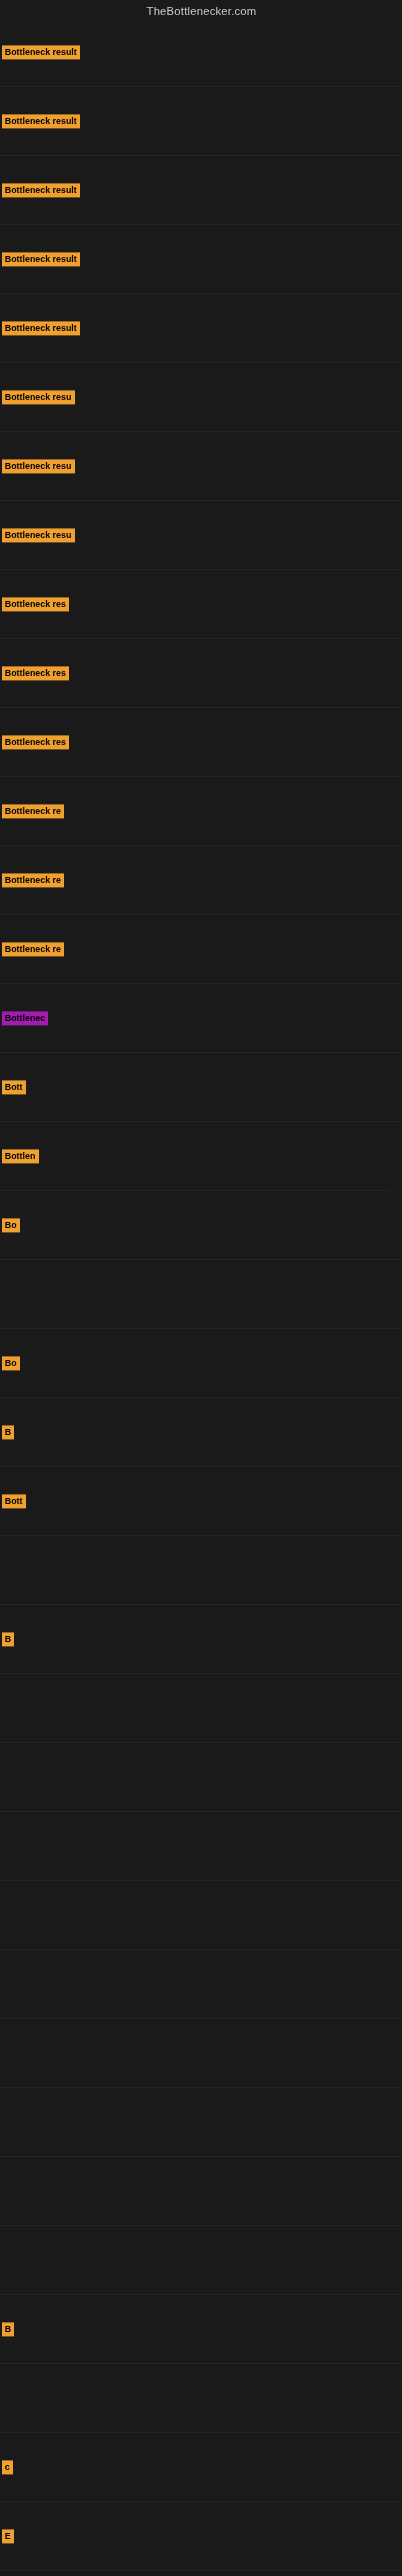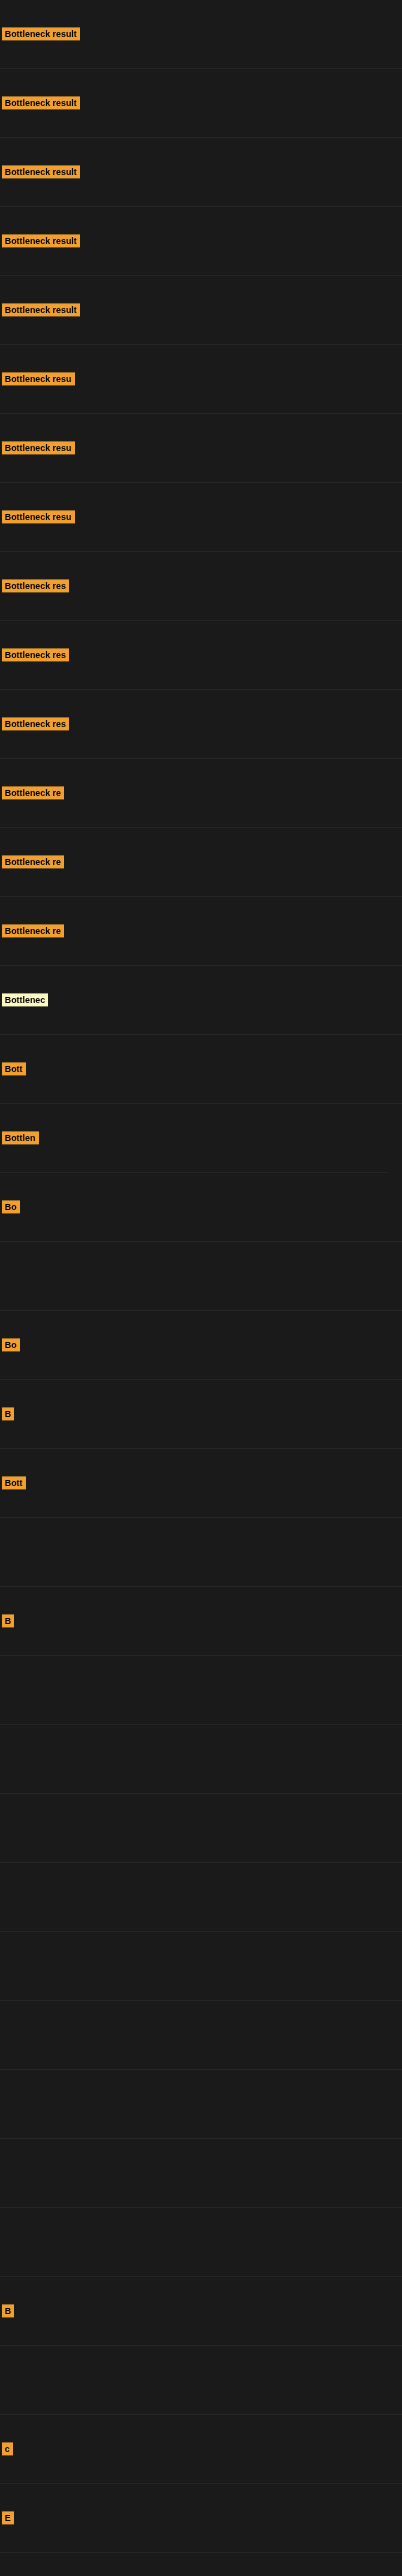--- a/index.html
+++ b/index.html
@@ -17,20 +17,21 @@
       overflow-x: hidden;
     }
 
     
   </style>
 </head>
 <body>
 
 <div style="width:403px; min-height:2576px; background:#1a1a1a; position:relative;">
 
+  <div style="text-align:center; color:#cccccc; font-size:11.3px; padding:4.8px 0 1.6px 0; letter-spacing:0.2px;">TheBottlenecker.com</div>
 
   <div style="position:relative; width:403px;text-align:right;">
 
   <div style="width: 403px; height: 69px; position: relative; border-bottom: 0.8px solid rgb(37, 37, 37);">
         <div style="position: absolute; left: 1.6px; top: 50%; transform: translateY(-50%); background-color: rgb(240, 160, 48); color: rgb(0, 0, 0); font-size: 8.9px; font-weight: bold; padding: 1.6px 3.2px; white-space: nowrap; z-index: 5; font-family: Arial, sans-serif;">Bottleneck result</div>
       </div>
       <div style="width: 403px; height: 69px; position: relative; border-bottom: 0.8px solid rgb(37, 37, 37);">
         <div style="position: absolute; left: 1.6px; top: 50%; transform: translateY(-50%); background-color: rgb(240, 160, 48); color: rgb(0, 0, 0); font-size: 8.9px; font-weight: bold; padding: 1.6px 3.2px; white-space: nowrap; z-index: 5; font-family: Arial, sans-serif;">Bottleneck result</div>
       </div>
       <div style="width: 403px; height: 69px; position: relative; border-bottom: 0.8px solid rgb(37, 37, 37);">
@@ -63,21 +64,21 @@
       <div style="width: 403px; height: 69px; position: relative; border-bottom: 0.8px solid rgb(37, 37, 37);">
         <div style="position: absolute; left: 1.6px; top: 50%; transform: translateY(-50%); background-color: rgb(240, 160, 48); color: rgb(0, 0, 0); font-size: 8.9px; font-weight: bold; padding: 1.6px 3.2px; white-space: nowrap; z-index: 5; font-family: Arial, sans-serif;">Bottleneck re</div>
       </div>
       <div style="width: 403px; height: 69px; position: relative; border-bottom: 0.8px solid rgb(37, 37, 37);">
         <div style="position: absolute; left: 1.6px; top: 50%; transform: translateY(-50%); background-color: rgb(240, 160, 48); color: rgb(0, 0, 0); font-size: 8.9px; font-weight: bold; padding: 1.6px 3.2px; white-space: nowrap; z-index: 5; font-family: Arial, sans-serif;">Bottleneck re</div>
       </div>
       <div style="width: 403px; height: 69px; position: relative; border-bottom: 0.8px solid rgb(37, 37, 37);">
         <div style="position: absolute; left: 1.6px; top: 50%; transform: translateY(-50%); background-color: rgb(240, 160, 48); color: rgb(0, 0, 0); font-size: 8.9px; font-weight: bold; padding: 1.6px 3.2px; white-space: nowrap; z-index: 5; font-family: Arial, sans-serif;">Bottleneck re</div>
       </div>
       <div style="width: 403px; height: 69px; position: relative; border-bottom: 0.8px solid rgb(37, 37, 37);">
-        <div style="position: absolute; left: 1.6px; top: 50%; transform: translateY(-50%); background-color: #fef9c3; color: rgb(0, 0, 0); font-size: 8.9px; font-weight: bold; padding: 1.6px 3.2px; white-space: nowrap; z-index: 5; font-family: Arial, sans-serif;">Bottlenec</div>
+        <div style="position: absolute; left: 1.6px; top: 50%; transform: translateY(-50%); background-color: #a21caf; color: rgb(0, 0, 0); font-size: 8.9px; font-weight: bold; padding: 1.6px 3.2px; white-space: nowrap; z-index: 5; font-family: Arial, sans-serif;">Bottlenec</div>
       </div>
       <div style="width: 403px; height: 69px; position: relative; border-bottom: 0.8px solid rgb(37, 37, 37);">
         <div style="position: absolute; left: 1.6px; top: 50%; transform: translateY(-50%); background-color: rgb(240, 160, 48); color: rgb(0, 0, 0); font-size: 8.9px; font-weight: bold; padding: 1.6px 3.2px; white-space: nowrap; z-index: 5; font-family: Arial, sans-serif;">Bott</div>
       </div>
       <div style="width: 388px; height: 69px; position: relative; border-bottom: 0.8px solid rgb(37, 37, 37);">
         <div style="position: absolute; left: 1.6px; top: 50%; transform: translateY(-50%); background-color: rgb(240, 160, 48); color: rgb(0, 0, 0); font-size: 8.9px; font-weight: bold; padding: 1.6px 3.2px; white-space: nowrap; z-index: 5; font-family: Arial, sans-serif;">Bottlen</div>
       </div>
       <div style="width: 403px; height: 69px; position: relative; border-bottom: 0.8px solid rgb(37, 37, 37);">
         <div style="position: absolute; left: 1.6px; top: 50%; transform: translateY(-50%); background-color: rgb(240, 160, 48); color: rgb(0, 0, 0); font-size: 8.9px; font-weight: bold; padding: 1.6px 3.2px; white-space: nowrap; z-index: 5; font-family: Arial, sans-serif;">Bo</div>
       </div>

